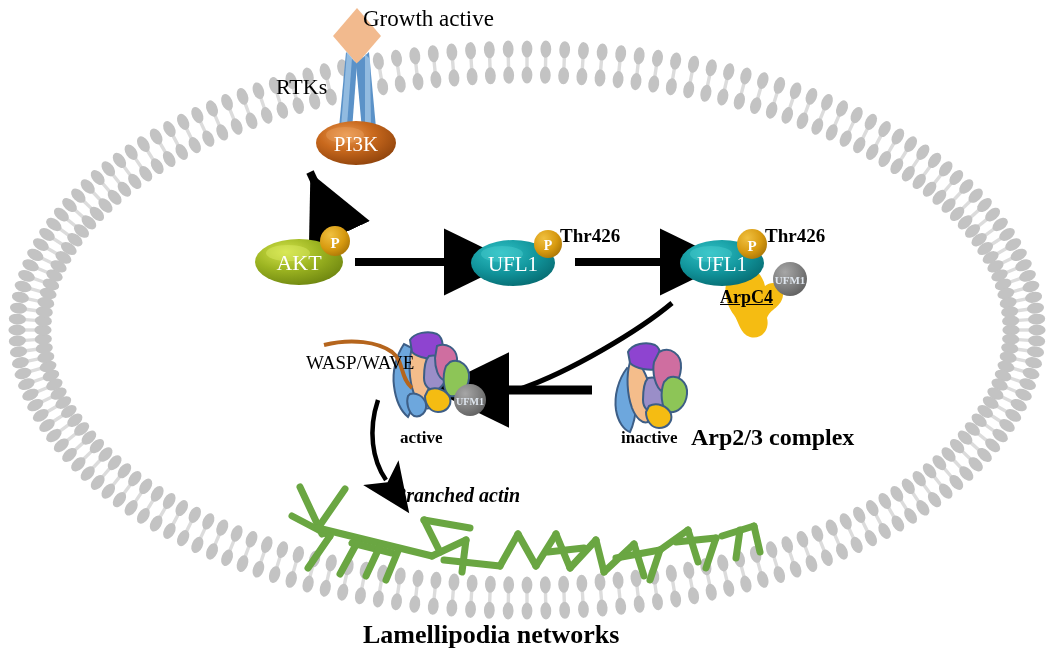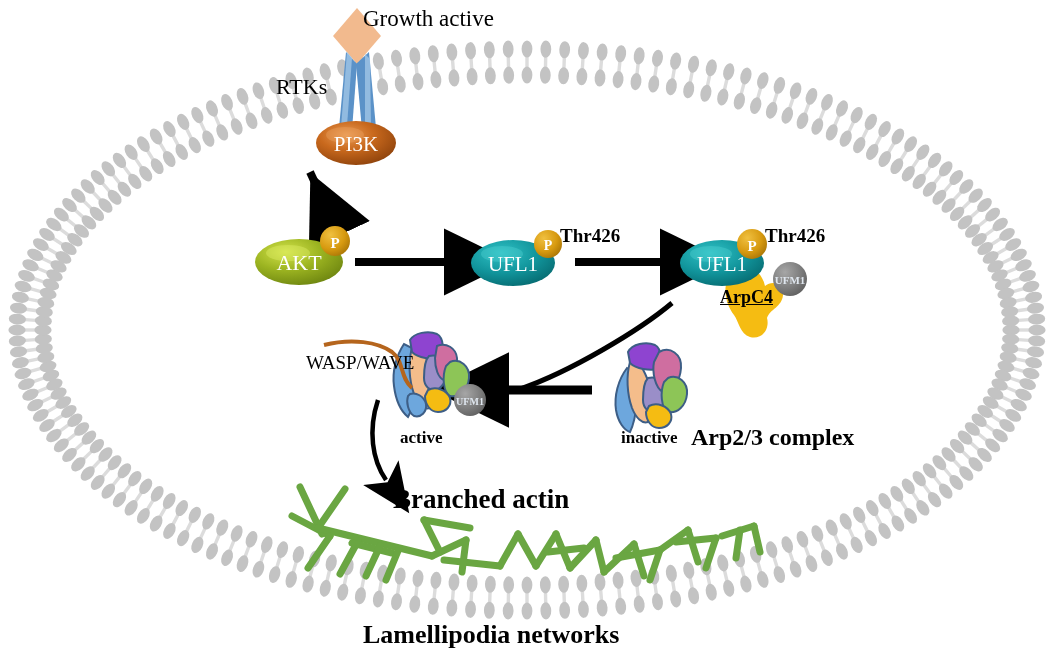--- a/index.html
+++ b/index.html
@@ -727,18 +727,18 @@
   <div class="lbl lbl-bold" style="left:720px;top:287px;font-size:18px;text-decoration:underline;">ArpC4</div>
 
   <div class="lbl lbl-plain" style="left:306px;top:322px;font-size:19px;margin-top:30px;">WASP/WAVE</div>
 
   <div class="lbl lbl-bold" style="left:400px;top:428px;font-size:17px;text-align:right;">active</div>
 
   <div class="lbl lbl-bold" style="left:621px;top:428px;font-size:17px;">inactive</div>
 
   <div class="lbl lbl-bold" style="left:691px;top:384px;font-size:24px;margin-top:40px;">Arp2/3 complex</div>
 
-  <div class="lbl lbl-bold center" style="left:393px;top:484px;font-size:27px;">Branched actin</div>
+  <div class="lbl lbl-bold center" style="left:393px;top:484px;font-size:20px;font-style:italic;">Branched actin</div>
 
 
   <div class="lbl lbl-bold" style="left:363px;top:620px;font-size:26px;">Lamellipodia networks</div>
 
 </div>
 
 </body></html>

